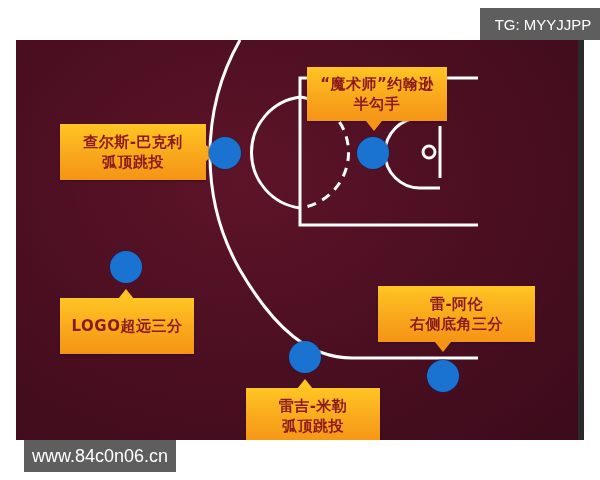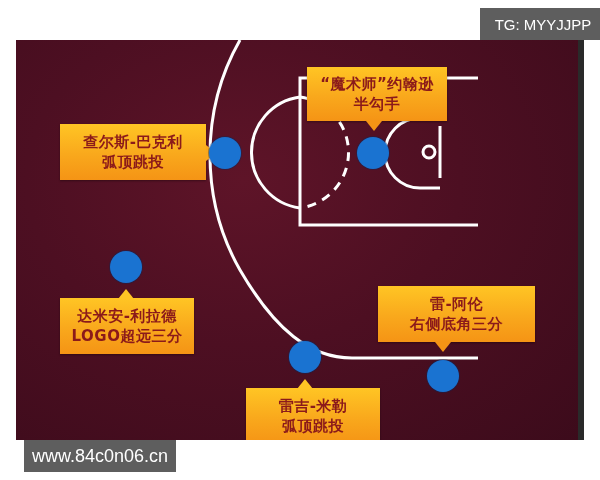--- a/index.html
+++ b/index.html
@@ -73,21 +73,20 @@
   </div>
   <div class="tail down" style="left:350px; top:81px;"></div>
 
   <div class="callout" style="left:44px; top:84px; width:146px; height:56px;text-align:right;">
     <span>查尔斯-巴克利</span>
     <span>弧顶跳投</span>
   </div>
   <div class="tail right" style="left:190px; top:105px;"></div>
 
   <div class="callout" style="left:44px; top:258px; width:134px; height:56px;">
-    <span>达米安-利拉德</span>
     <span>LOGO超远三分</span>
   </div>
   <div class="tail up" style="left:102px; top:249px;"></div>
 
   <div class="callout" style="left:362px; top:246px; width:157px; height:56px;">
     <span>雷-阿伦</span>
     <span>右侧底角三分</span>
   </div>
   <div class="tail down" style="left:419px; top:302px;"></div>
 

